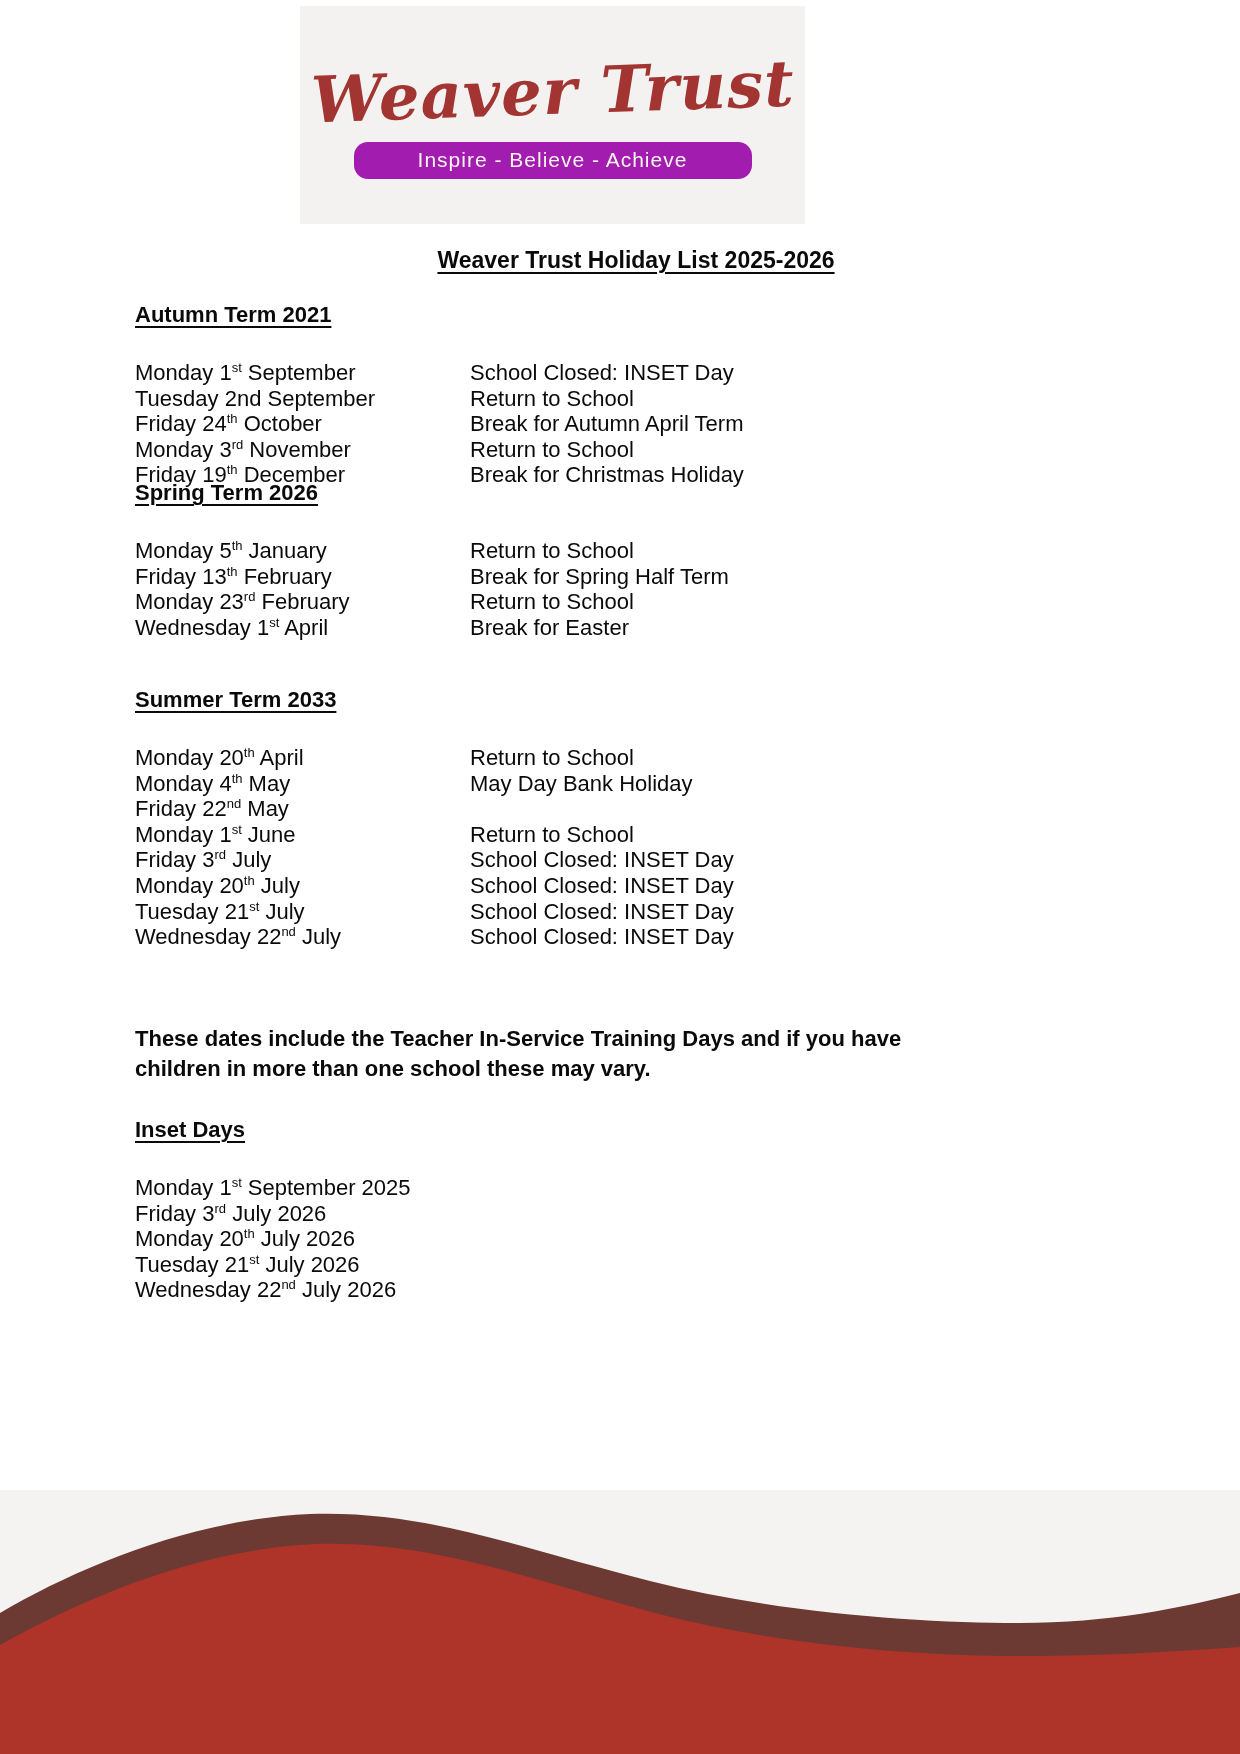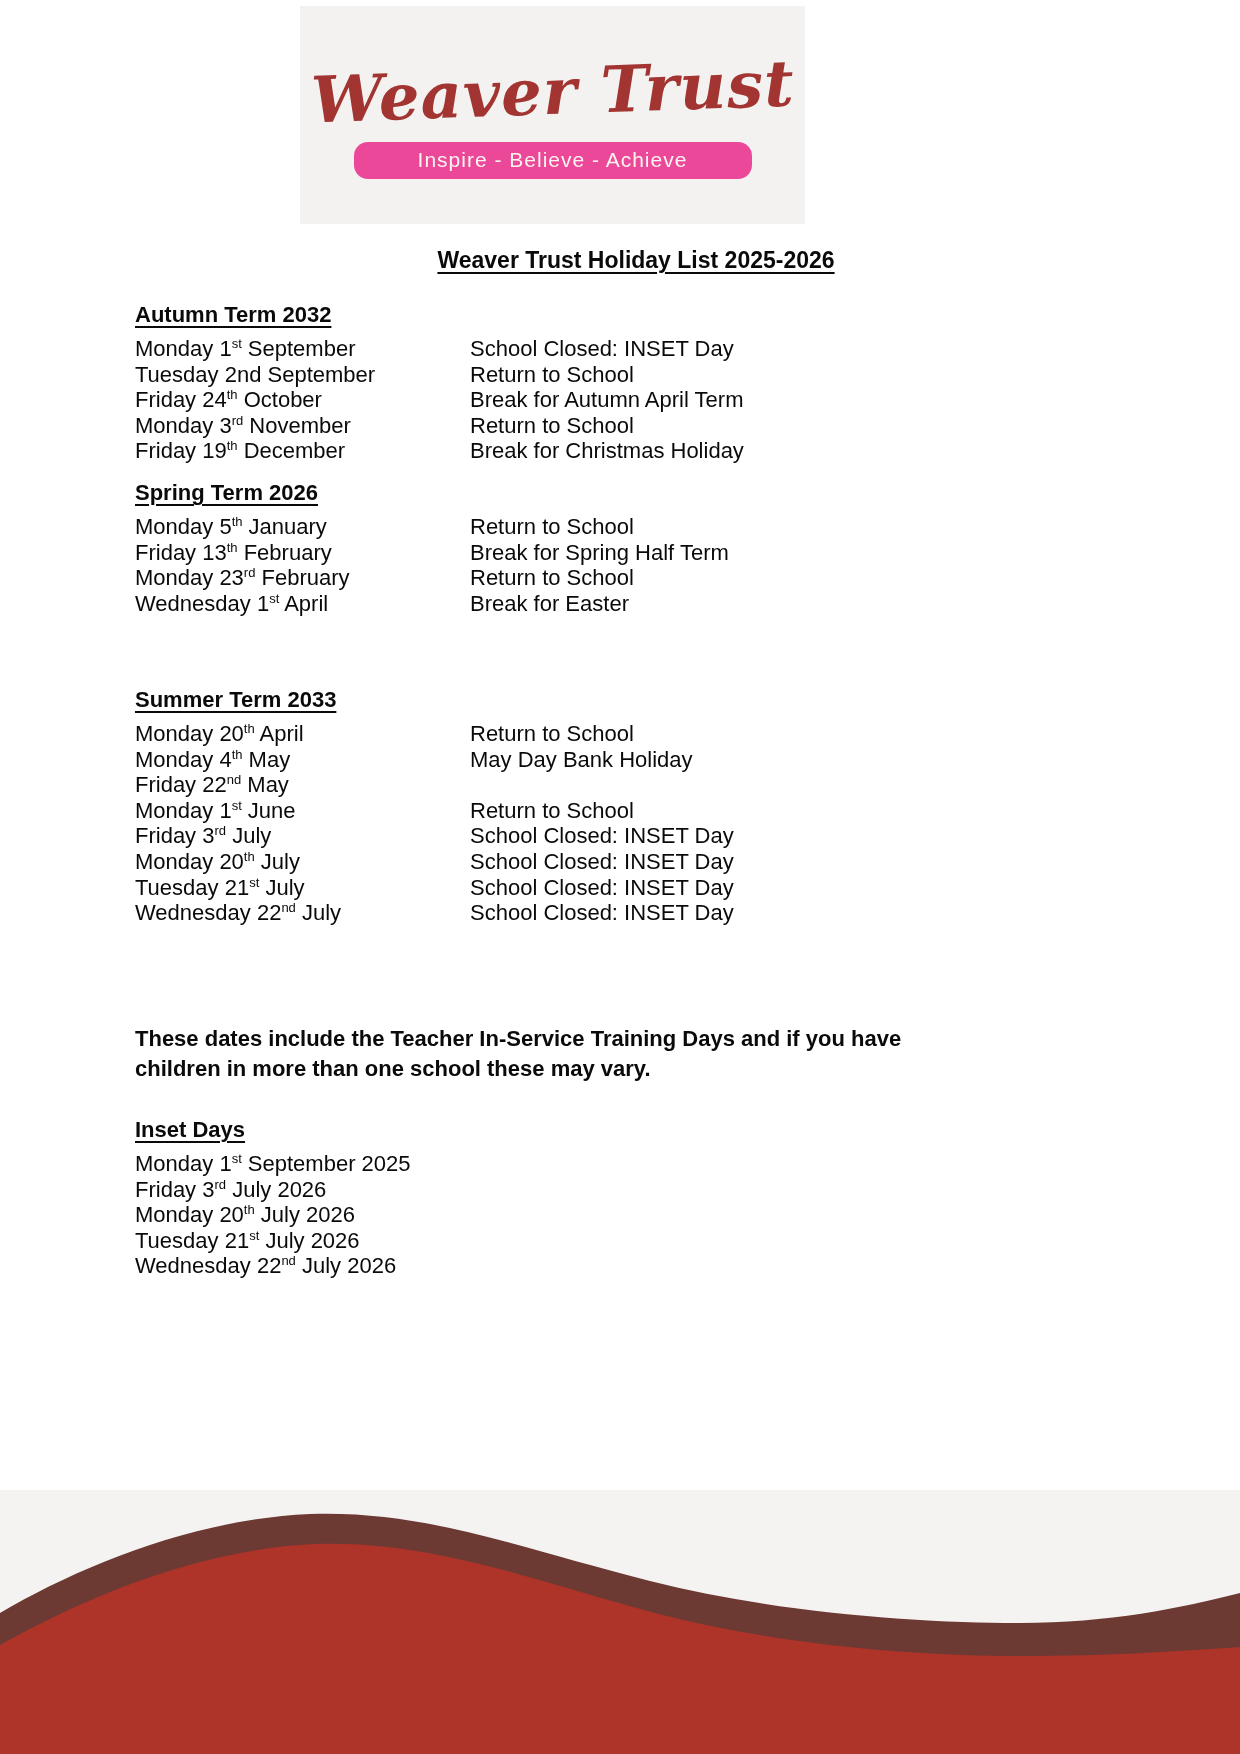--- a/index.html
+++ b/index.html
@@ -12,40 +12,40 @@
     position:absolute;left:300px;top:6px;width:505px;height:218px;
     background:#f3f2f1;display:flex;flex-direction:column;
     align-items:center;justify-content:center;gap:10px;
   }
   .wordmark{
     font-family:"DejaVu Serif",serif;font-style:italic;font-weight:bold;
     font-size:64px;line-height:80px;color:#a23531;letter-spacing:1px;
     transform:rotate(-2deg);white-space:nowrap;
   }
   .banner{
-    width:398px;height:37px;background:#ec4899;border-radius:14px;
+    width:398px;height:37px;background:#a21caf;border-radius:14px;
     display:flex;align-items:center;justify-content:center;
   }
   .banner span{
     color:#f9f4ee;font-size:21px;letter-spacing:1px;font-weight:400;
   }
   
   .doc-title{
     position:absolute;top:231px;left:0;width:100%;margin:16px;
     text-align:center;font-size:23px;font-weight:bold;
     text-decoration:underline;text-decoration-thickness:2px;text-underline-offset:4px;
   }
   
   .content{position:absolute;left:135px;top:0;width:970px;}
   section{position:absolute;left:0;width:100%;}
   .term-heading{
     margin:0;font-size:22px;font-weight:bold;line-height:26px;
     text-decoration:underline;text-decoration-thickness:2px;text-underline-offset:4px;
   }
-  .rows{margin-top:8px;}
+  .rows{margin-top:32px;}
   .row{display:flex;line-height:25.6px;font-size:22px;}
   .date-cell{width:335px;flex:0 0 335px;}
   .event-cell{flex:1;}
   sup.ord{font-size:13px;line-height:0;}
   .ord-inline{font-size:22px;}
   .note-line{font-size:22px;font-weight:bold;line-height:30px;}
   
   .footer-band{
     position:absolute;left:0;top:1490px;width:1240px;height:264px;
     background:#f4f3f2;
@@ -62,21 +62,21 @@
     <div class="banner">
       <span>Inspire - Believe - Achieve</span>
     </div>
   </header>
 
   <h1 class="doc-title">Weaver Trust Holiday List 2025-2026</h1>
 
   <main class="content">
 
     <section style="top:302px">
-      <h2 class="term-heading">Autumn Term 2032</h2>
+      <h2 class="term-heading">Autumn Term 2021</h2>
       <div class="rows">
           <div class="row">
     <span class="date-cell">Monday 1<sup class="ord">st</sup> September</span>
     <span class="event-cell">School Closed: INSET Day</span>
   </div>
           <div class="row">
     <span class="date-cell">Tuesday 2<span class="ord-inline">nd</span> September</span>
     <span class="event-cell">Return to School</span>
   </div>
           <div class="row">

